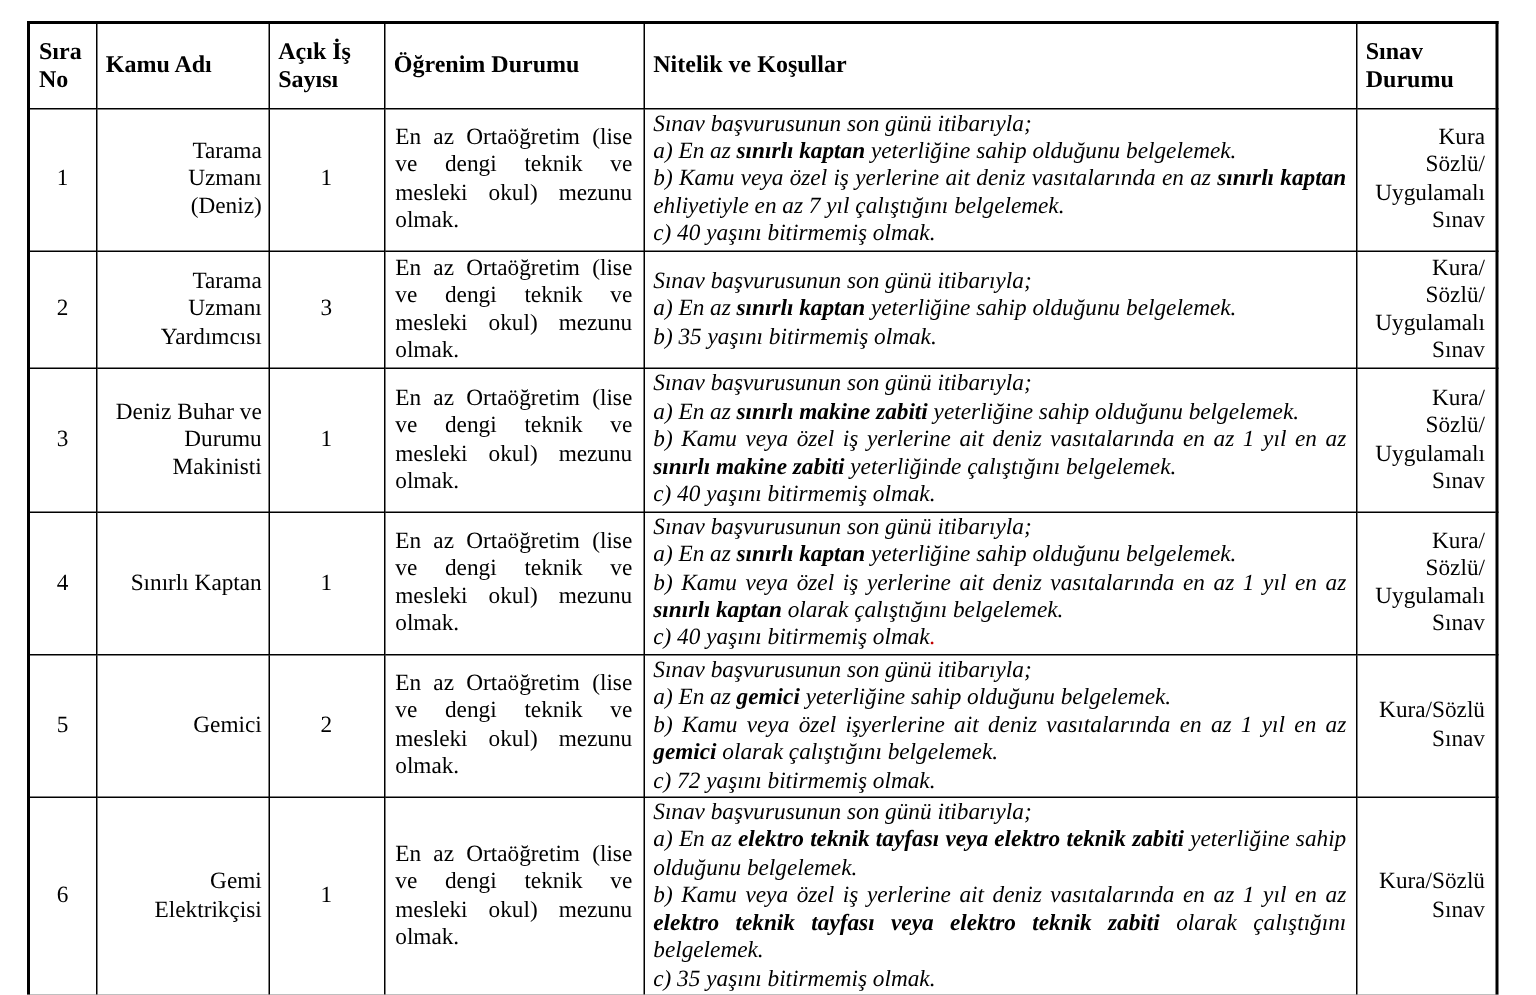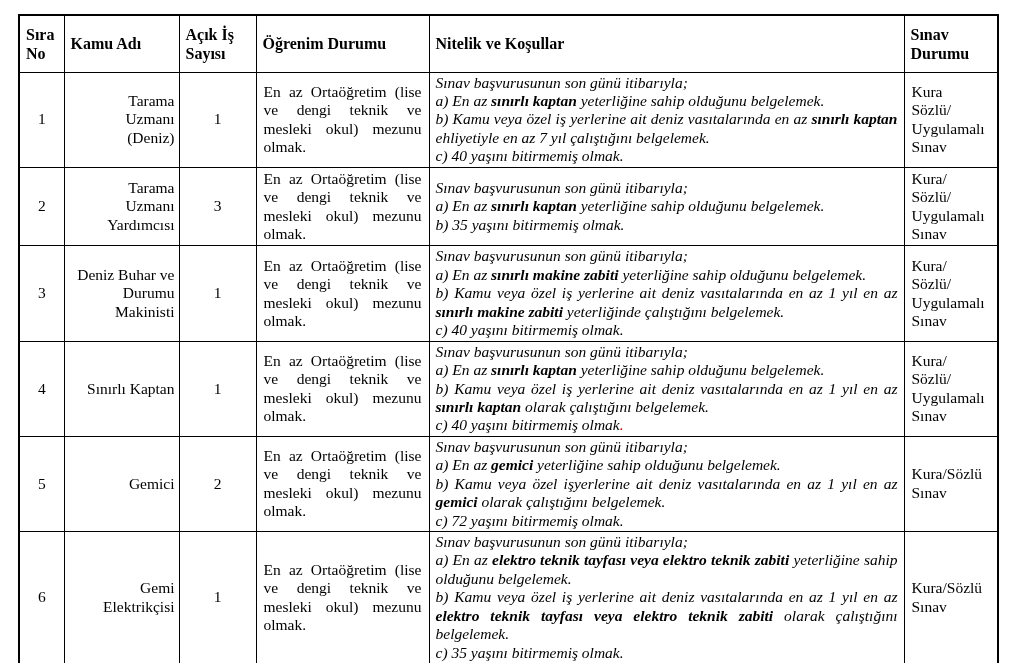--- a/index.html
+++ b/index.html
@@ -39,21 +39,21 @@
   col.w-open  { width: 77px; }
   col.w-edu   { width: 173px; }
   col.w-req   { width: 475px; }
   col.w-exam  { width: 94px; }
 
   td.c-no    { text-align: center; }
   td.c-title { text-align: right; padding: 2px 4px; font-family: Liberation Serif, serif; }
   td.c-open  { text-align: center; }
   td.c-edu   { text-align: justify; margin-top: 20px; }
   td.c-req   { text-align: justify; padding: 1px 6px; }
-  td.c-exam  { text-align: left; }
+  td.c-exam  { text-align: right; }
 
   .req-line { text-align: justify; font-style: italic; }
   .b   { font-weight: bold; }
   .red { color: #c00000; }
 
   
   tbody tr:nth-child(1) > td { height: 85px; }
   tbody tr:nth-child(2) > td { height: 74px; }
   tbody tr:nth-child(3) > td { height: 90px; }
   tbody tr:nth-child(4) > td { height: 92px; }

